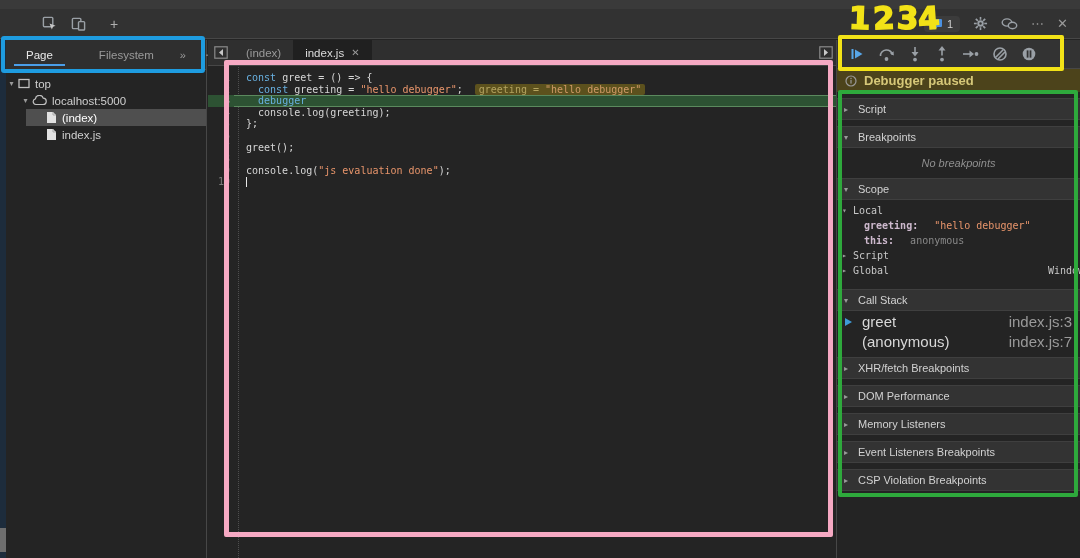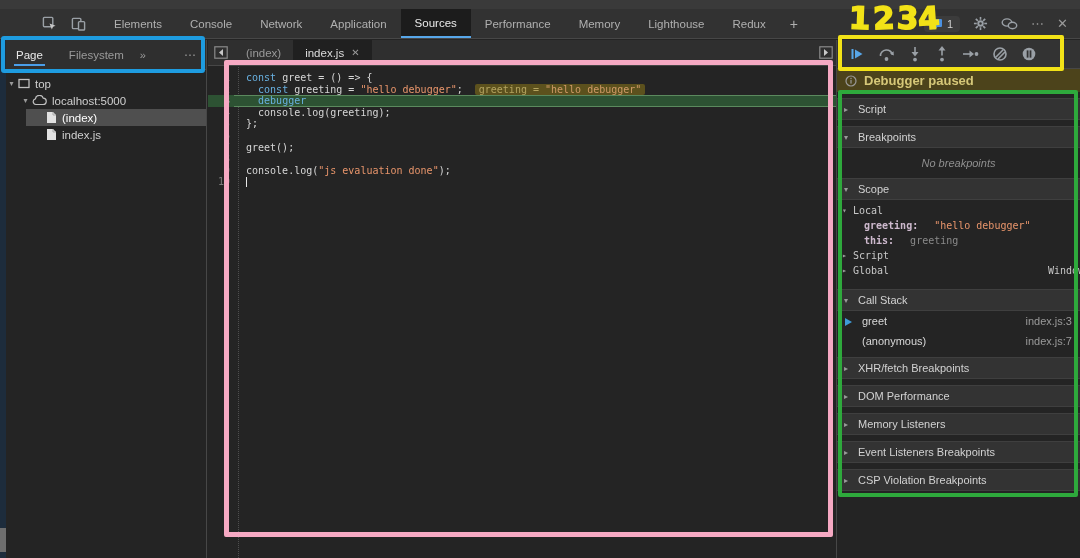--- a/index.html
+++ b/index.html
@@ -21,21 +21,21 @@
   .plus-tab { display:flex; align-items:center; padding:0 10px; color:#b0b0b0; font-size:14px; }
   #toolbar-right { margin-left:auto; display:flex; align-items:center; gap:13px; padding-right:12px; }
   #issues-badge { display:flex; align-items:center; gap:4px; background:#3c3c3c; border-radius:4px;
                   padding:2px 7px; font-size:11px; color:#d0d0d0; }
   .gray-glyph { color:#9a9a9a; font-size:13px; line-height:1; }
   
   #left-pane { position:absolute; left:0; top:40px; width:207px; bottom:0; background:#242424;
                border-right:1px solid #474747; }
   #left-tabs { height:30px; background:#2f2f2f; border-bottom:1px solid #474747; display:flex;
                align-items:stretch; font-size:11.5px; }
-  .pane-tab { display:flex; align-items:center; padding:0 10px; margin-left:6px; color:#9a9a9a; position:relative; }
+  .pane-tab { display:flex; align-items:center; padding:0 20px; margin-left:6px; color:#9a9a9a; position:relative; }
   .pane-tab.selected { color:#e8e8e8; }
   .pane-tab.selected::after { content:""; position:absolute; left:8px; right:8px; bottom:3px; height:2px; background:#4a9ee8; }
   #left-tabs .chev { display:flex; align-items:center; color:#9a9a9a; padding:0 6px; font-size:11px; }
   #left-tabs .dots { margin-left:auto; display:flex; align-items:center; color:#9a9a9a; padding:0 9px; font-size:12px; letter-spacing:1px; }
   #file-tree { padding-top:5px; font-size:11.5px; }
   .tree-row { height:17px; display:flex; align-items:center; color:#cfcfcf; white-space:nowrap; }
   .tree-row .caret { width:11px; text-align:center; color:#9a9a9a; font-size:8px; flex:none; }
   .tree-row .ticon { display:flex; align-items:center; margin:0 5px 0 1px; flex:none; }
   .tree-row.selected { background:linear-gradient(to right, transparent 26px, #4f4f4f 26px); color:#fff; }
   
@@ -79,21 +79,21 @@
   .section-h .caret { color:#9a9a9a; font-size:8px; width:8px; }
   .sec-empty { text-align:center; font-style:italic; color:#8f8f8f; font-size:11px; padding:9px 0 3px; }
   .scope-body { font-family:"DejaVu Sans Mono", monospace; font-size:10px; padding:3px 0 5px; }
   .scope-row { height:15px; display:flex; align-items:center; padding-left:5px; color:#c8c8c8; }
   .scope-row .caret { color:#9a9a9a; font-size:8px; width:11px; flex:none; }
   .scope-row.child { padding-left:27px;gap:16px; }
   .scope-prop { color:#cdb9cd; font-weight:bold; }
   .scope-vstr { color:#e8956b; }
   .scope-vundef { color:#8a8a8a; }
   .scope-right { margin-left:auto; margin-right:-4px; color:#c8c8c8; }
-  .cs-row { height:20px; display:flex; align-items:center; padding:0 8px 0 25px; font-size:11px;
+  .cs-row { height:20px; display:flex; align-items:center; padding:0 8px 0 25px; font-size:15px;
             color:#d8d8d8; position:relative; }
   .cs-row .loc { margin-left:auto; color:#9a9a9a; }
   .cs-row.active::before { content:""; position:absolute; left:8px; top:7px;
             border-left:7px solid #3f9bd8; border-top:4px solid transparent; border-bottom:4px solid transparent; }
   
   #left-strip { position:absolute; left:0; top:40px; width:6px; bottom:0; background:#1d2c3c; }
   #left-strip-thumb { position:absolute; left:0; top:528px; width:6px; height:24px; background:#6e6e6e; }
   
   .ann { position:absolute; pointer-events:none; z-index:40; }
   #ann-blue   { left:1px;   top:36px; width:204px; height:37px; border:4px solid #1e9ce0; border-radius:3px; }
@@ -121,31 +121,20 @@
           </span>
         </span>
         <span class="tb-icon">
           <span class="tb-icon">
             <svg width="15" height="15" viewBox="0 0 16 16">
               <rect x="1.5" y="2.5" width="9" height="11" rx="1" fill="none" stroke="#9aa0a6" stroke-width="1.5"></rect>
               <rect x="8" y="6" width="6.5" height="9" rx="1" fill="#323232" stroke="#9aa0a6" stroke-width="1.5"></rect>
             </svg>
           </span>
         </span>
-      </div>
-    <div id="main-tabs">
-        <div class="main-tab">Elements</div>
-        <div class="main-tab">Console</div>
-        <div class="main-tab">Network</div>
-        <div class="main-tab">Application</div>
-        <div class="main-tab selected">Sources</div>
-        <div class="main-tab">Performance</div>
-        <div class="main-tab">Memory</div>
-        <div class="main-tab">Lighthouse</div>
-        <div class="main-tab">Redux</div>
       </div>
     <div class="plus-tab">+</div>
     <div id="toolbar-right">
       <div id="issues-badge">
         <span class="tb-icon">
             <svg width="12" height="12" viewBox="0 0 12 12">
               <path d="M2 1h8a1 1 0 0 1 1 1v6a1 1 0 0 1-1 1H6.5L3.5 11.5V9H2a1 1 0 0 1-1-1V2a1 1 0 0 1 1-1z" fill="#4a90e2"></path>
             </svg>
           </span>
         <span>1</span>
@@ -365,21 +354,21 @@
             <div class="scope-row">
               <span class="caret">▾</span>
               <span>Local</span>
             </div>
             <div class="scope-row child">
               <span class="scope-prop">greeting: </span>
               <span class="scope-vstr">"hello debugger"</span>
             </div>
             <div class="scope-row child">
               <span class="scope-prop">this: </span>
-              <span class="scope-vundef">greeting</span>
+              <span class="scope-vundef">anonymous</span>
             </div>
             <div class="scope-row">
               <span class="caret">▸</span>
               <span>Script</span>
             </div>
             <div class="scope-row">
               <span class="caret">▸</span>
               <span>Global</span>
               <span class="scope-right">Window</span>
             </div>

